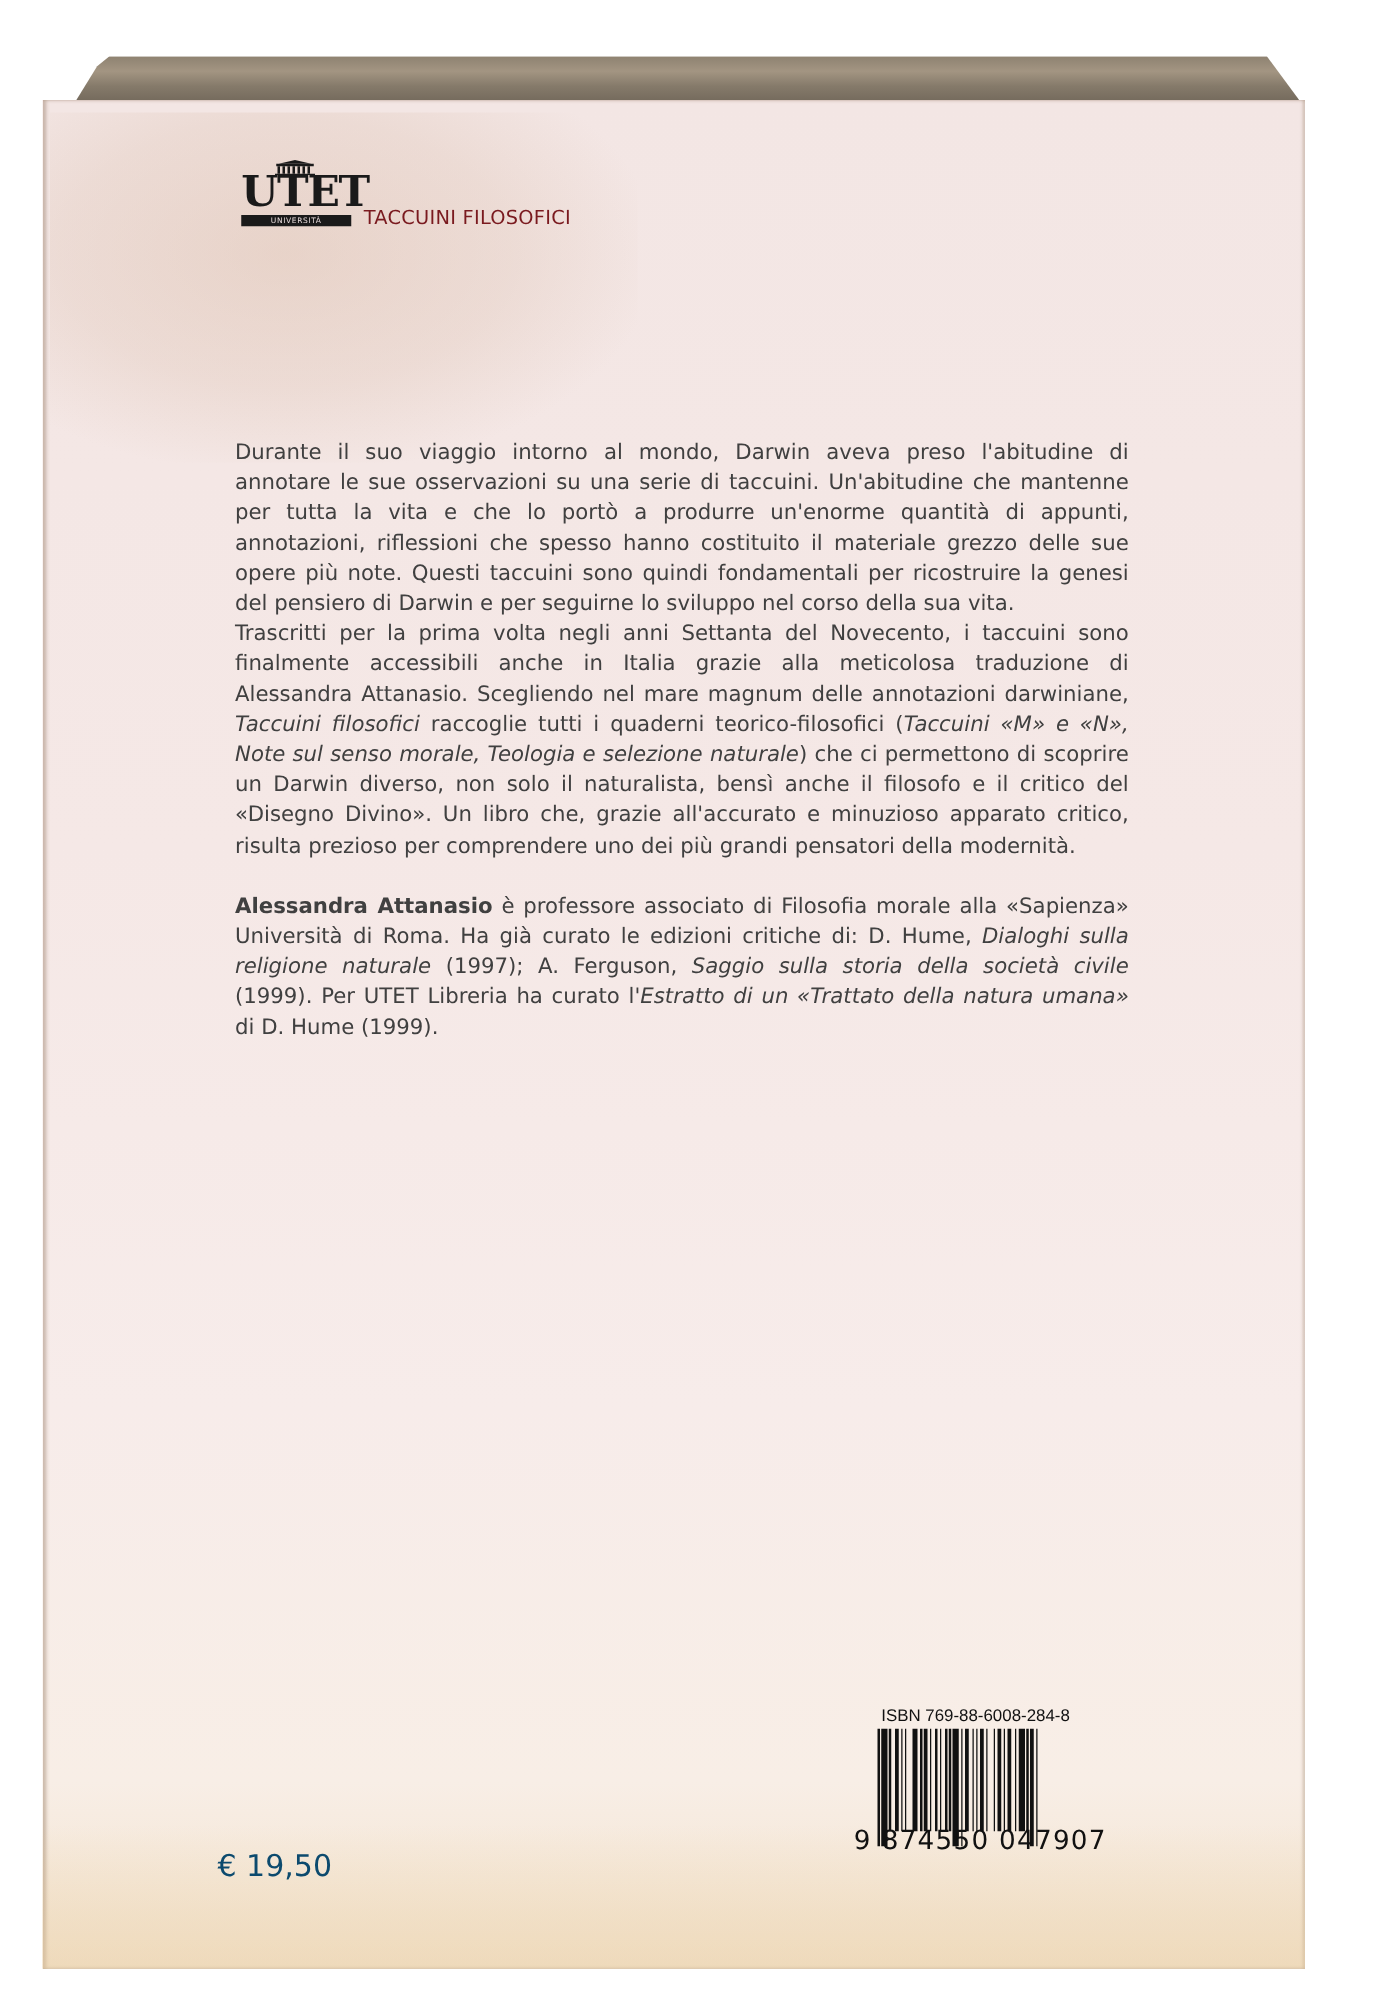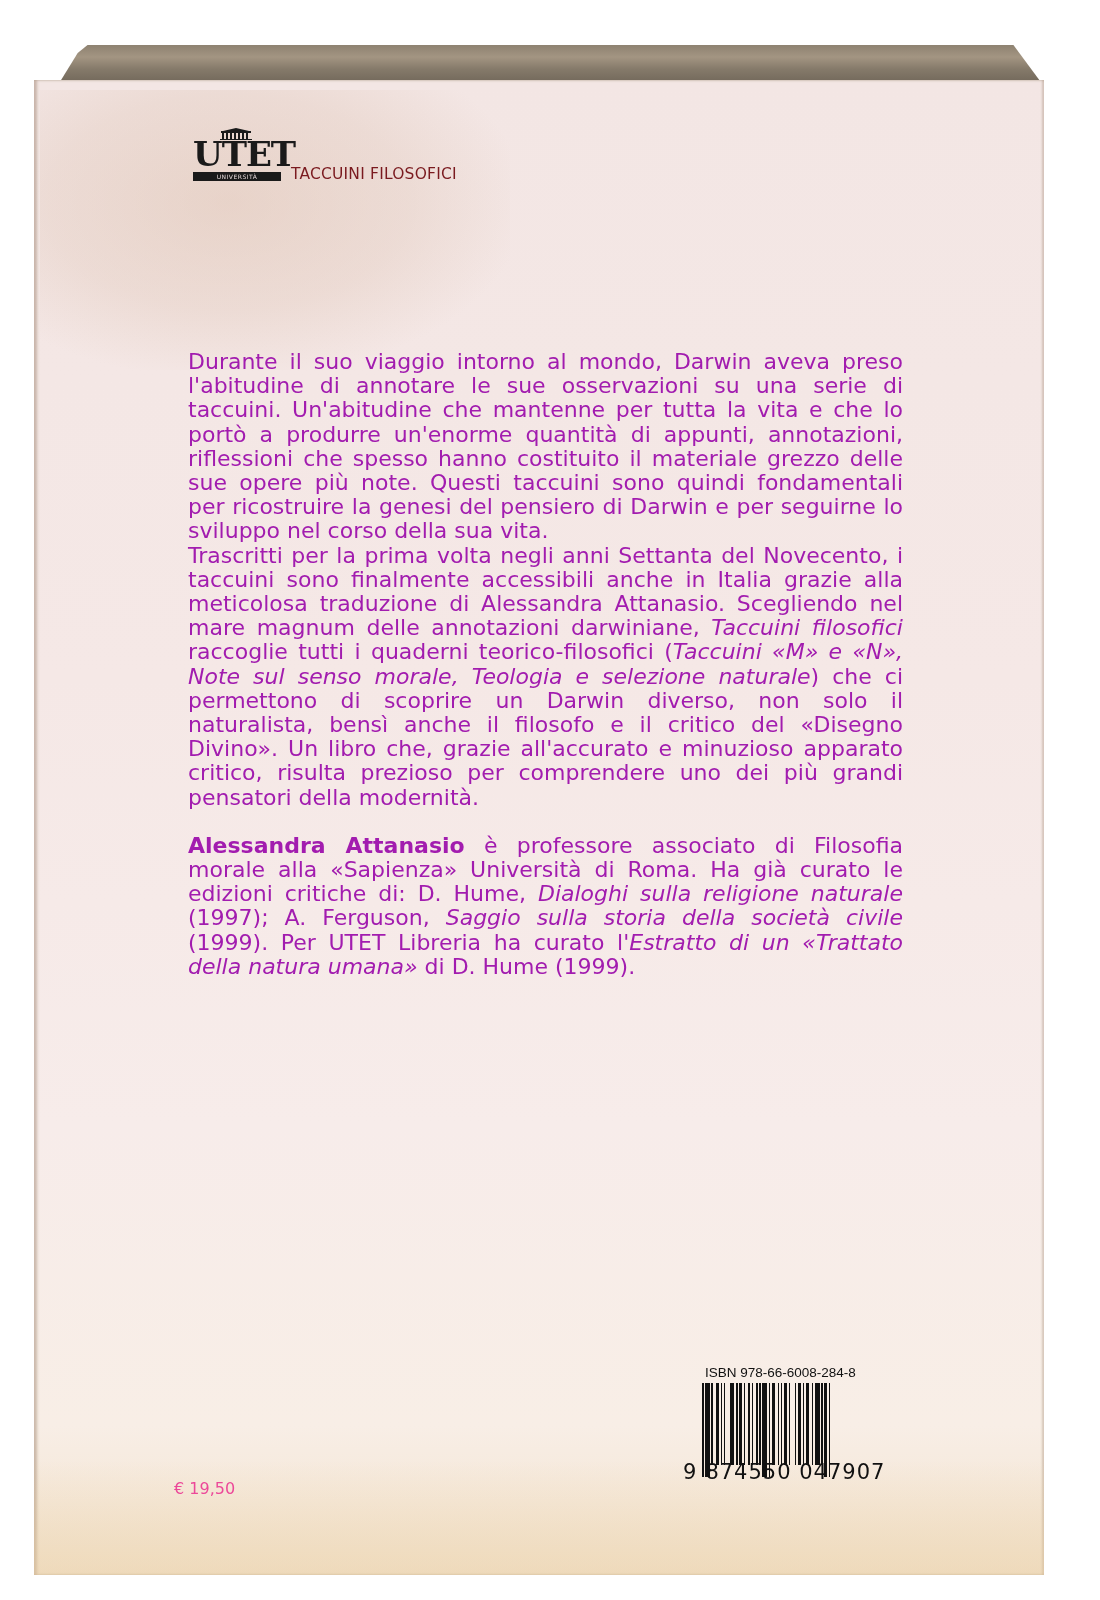--- a/index.html
+++ b/index.html
@@ -39,21 +39,21 @@
     .logo-bar {
       position:absolute; left:0; top:44px; width:88px; height:9px; background:#1a1a1a;
       color:#e8dcdc; font-size:6px; line-height:9px; text-align:center; letter-spacing:0.5px;
     }
     .series-title {
       position:absolute; left:291px; top:165px; font-size:15.5px; color:#7a1a1f;
       font-family:"DejaVu Sans", sans-serif; letter-spacing:0.2px;
     }
     .blurb {
       position:absolute; left:188px; top:350px; width:715px;
-      font-size:22px; line-height:24.2px; color:#a21caf; text-align:justify;
+      font-size:17px; line-height:24.2px; color:#404040; text-align:justify;
       font-family:"DejaVu Sans", sans-serif;
     }
     .blurb p { margin:0; }
     .blurb .bio { margin-top:24px; }
     .blurb i { font-style:italic; }
     .blurb b { font-weight:bold; }
     .isbn {
       position:absolute; left:705px; top:1365px; font-size:13.5px; color:#111;
       font-family:"Liberation Sans", sans-serif;
     }
@@ -62,21 +62,21 @@
       display:flex; align-items:flex-start;
     }
     .barcode span { display:block; background:#111; height:82px; }
     .barcode span.long { height:94px; }
     .barcode-digits {
       position:absolute; left:683px; top:1460px; font-size:21px; color:#111;
       font-family:"DejaVu Sans", sans-serif; letter-spacing:1px; background:transparent;
     }
     .barcode-digits .first { margin-right:8px; }
     .price {
-      position:absolute; left:174px; top:1479px; font-size:16px; color:#ec4899;
+      position:absolute; left:174px; top:1479px; font-size:24px; color:#0c4a6e;
       font-family:"DejaVu Sans", sans-serif;
     }
   </style>
 </head>
 <body>
 
 <div class="top-edge"></div>
 <div class="book"></div>
 <div class="stain"></div>
 <div class="bottom-stain"></div>
@@ -99,21 +99,21 @@
 </div>
 
 <div class="series-title">TACCUINI FILOSOFICI</div>
 
 <div class="blurb">
   <p>Durante il suo viaggio intorno al mondo, Darwin aveva preso l'abitudine di annotare le sue osservazioni su una serie di taccuini. Un'abitudine che mantenne per tutta la vita e che lo portò a produrre un'enorme quantità di appunti, annotazioni, riflessioni che spesso hanno costituito il materiale grezzo delle sue opere più note. Questi taccuini sono quindi fondamentali per ricostruire la genesi del pensiero di Darwin e per seguirne lo sviluppo nel corso della sua vita.</p>
   <p><span>Trascritti per la prima volta negli anni Settanta del Novecento, i taccuini sono finalmente accessibili anche in Italia grazie alla meticolosa traduzione di Alessandra Attanasio. Scegliendo nel mare magnum delle annotazioni darwiniane, </span><i>Taccuini filosofici</i><span> raccoglie tutti i quaderni teorico-filosofici (</span><i>Taccuini «M» e «N», Note sul senso morale, Teologia e selezione naturale</i><span>) che ci permettono di scoprire un Darwin diverso, non solo il naturalista, bensì anche il filosofo e il critico del «Disegno Divino». Un libro che, grazie all'accurato e minuzioso apparato critico, risulta prezioso per comprendere uno dei più grandi pensatori della modernità.</span></p>
   <p class="bio"><b>Alessandra Attanasio</b><span> è professore associato di Filosofia morale alla «Sapienza» Università di Roma. Ha già curato le edizioni critiche di: D. Hume, </span><i>Dialoghi sulla religione naturale</i><span> (1997); A. Ferguson, </span><i>Saggio sulla storia della società civile</i><span> (1999). Per UTET Libreria ha curato l'</span><i>Estratto di un «Trattato della natura umana»</i><span> di D. Hume (1999).</span></p>
 </div>
 
-<div class="isbn">ISBN 978-66-6008-284-8</div>
+<div class="isbn">ISBN 769-88-6008-284-8</div>
 <div class="barcode" id="barcode">
     <span class="long" style="background: rgb(17, 17, 17); width: 1.55px;"></span>
     <span style="background: transparent; width: 1.55px;"></span>
     <span class="long" style="background: rgb(17, 17, 17); width: 4.65px;"></span>
     <span style="background: transparent; width: 1.55px;"></span>
     <span style="background: rgb(17, 17, 17); width: 1.55px;"></span>
     <span style="background: transparent; width: 3.1px;"></span>
     <span style="background: rgb(17, 17, 17); width: 3.1px;"></span>
     <span style="background: transparent; width: 1.55px;"></span>
     <span style="background: rgb(17, 17, 17); width: 1.55px;"></span>

